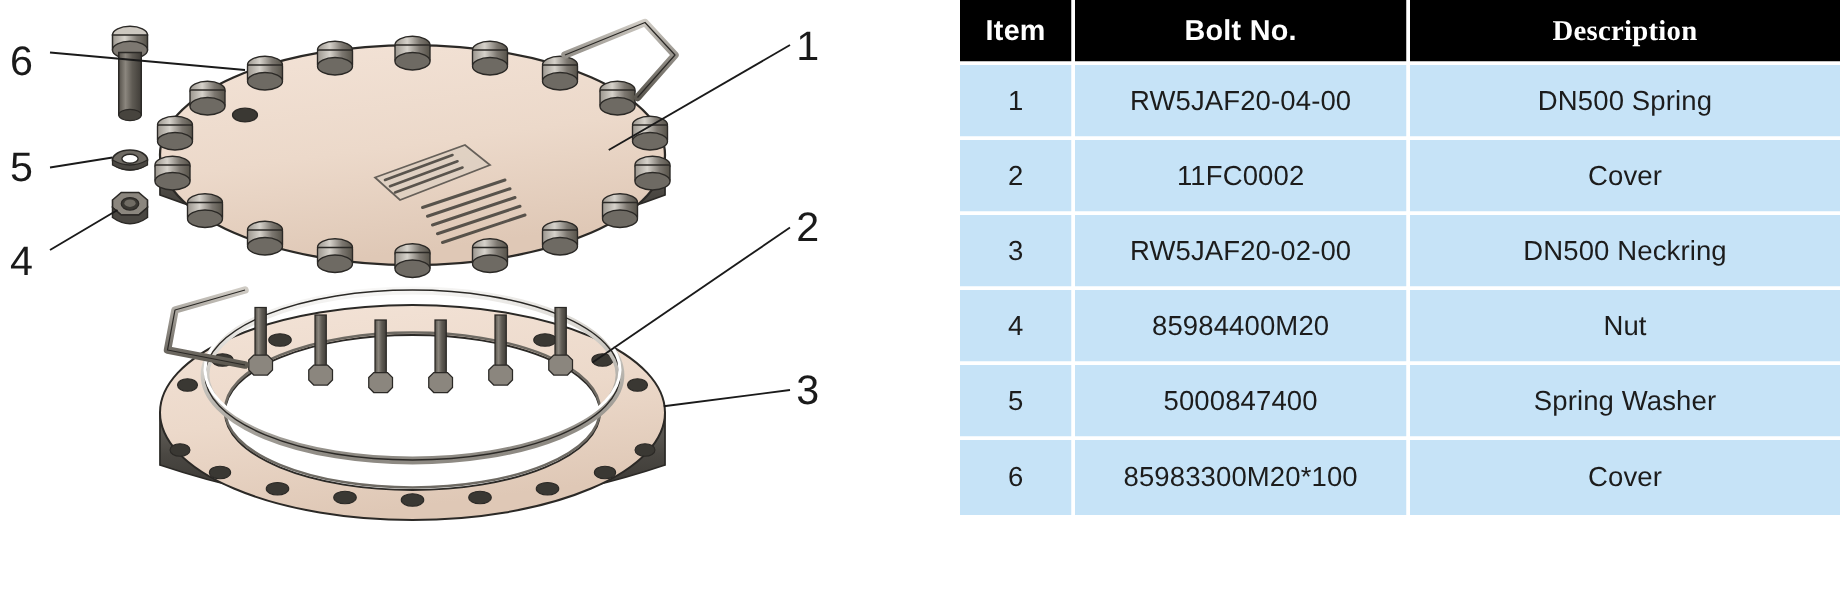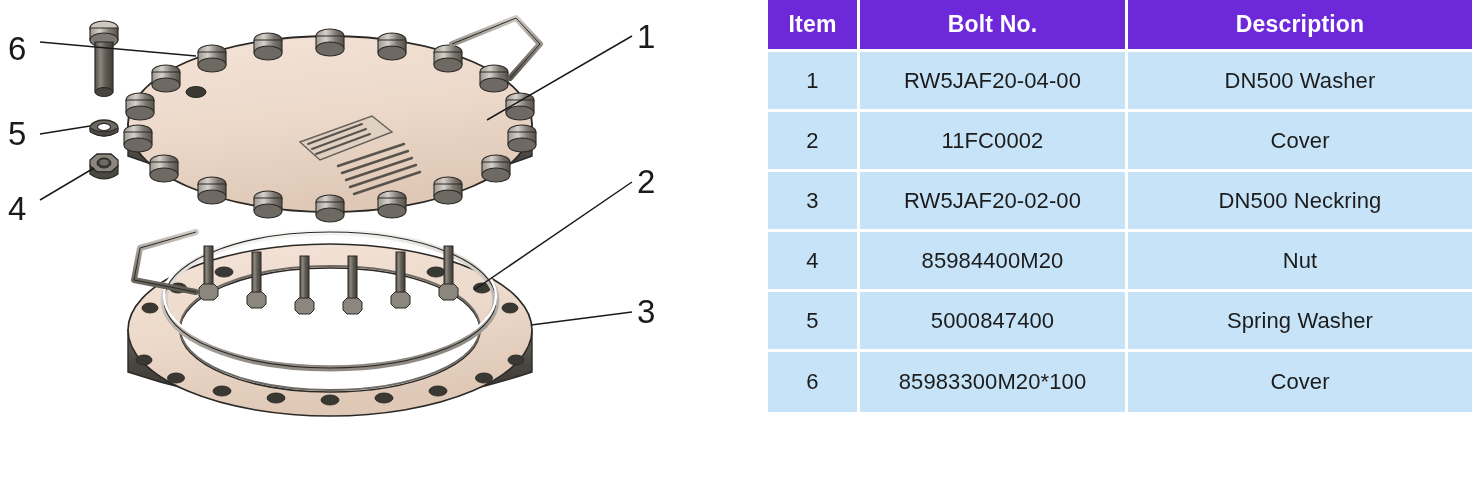--- a/index.html
+++ b/index.html
@@ -38,32 +38,32 @@
     width: 704px;
     border-collapse: separate;
     border-spacing: 0;
     table-layout: fixed;
   }
   .parts-table col.c-item { width: 92px; }
   .parts-table col.c-part { width: 268px; }
   .parts-table col.c-desc { width: 344px; }
 
   .parts-table th {
-    background: #6d28d9;
+    background: #000000;
     color: #ffffff;
     font-size: 23px;
     font-weight: bold;
     height: 52px;
     text-align: center;
     vertical-align: middle;
     border-right: 3px solid #ffffff;
     border-bottom: 3px solid #ffffff;
     letter-spacing: .2px;
   }
-  .parts-table th:last-child { border-right: none; }
+  .parts-table th:last-child { border-right: none; font-family: Liberation Serif, serif; }
 
   .parts-table td {
     background: #c6e3f7;
     color: #1c1c1c;
     font-size: 22px;
     height: 60px;
     text-align: center;
     vertical-align: middle;
     border-right: 3px solid #ffffff;
     border-bottom: 3px solid #ffffff;
@@ -317,21 +317,21 @@
       <tr>
         <th>Item</th>
         <th>Bolt No.</th>
         <th>Description</th>
       </tr>
     </thead>
     <tbody>
       <tr>
         <td>1</td>
         <td>RW5JAF20-04-00</td>
-        <td>DN500 Washer</td>
+        <td>DN500 Spring</td>
       </tr>
       <tr>
         <td>2</td>
         <td>11FC0002</td>
         <td>Cover</td>
       </tr>
       <tr>
         <td>3</td>
         <td>RW5JAF20-02-00</td>
         <td>DN500 Neckring</td>

